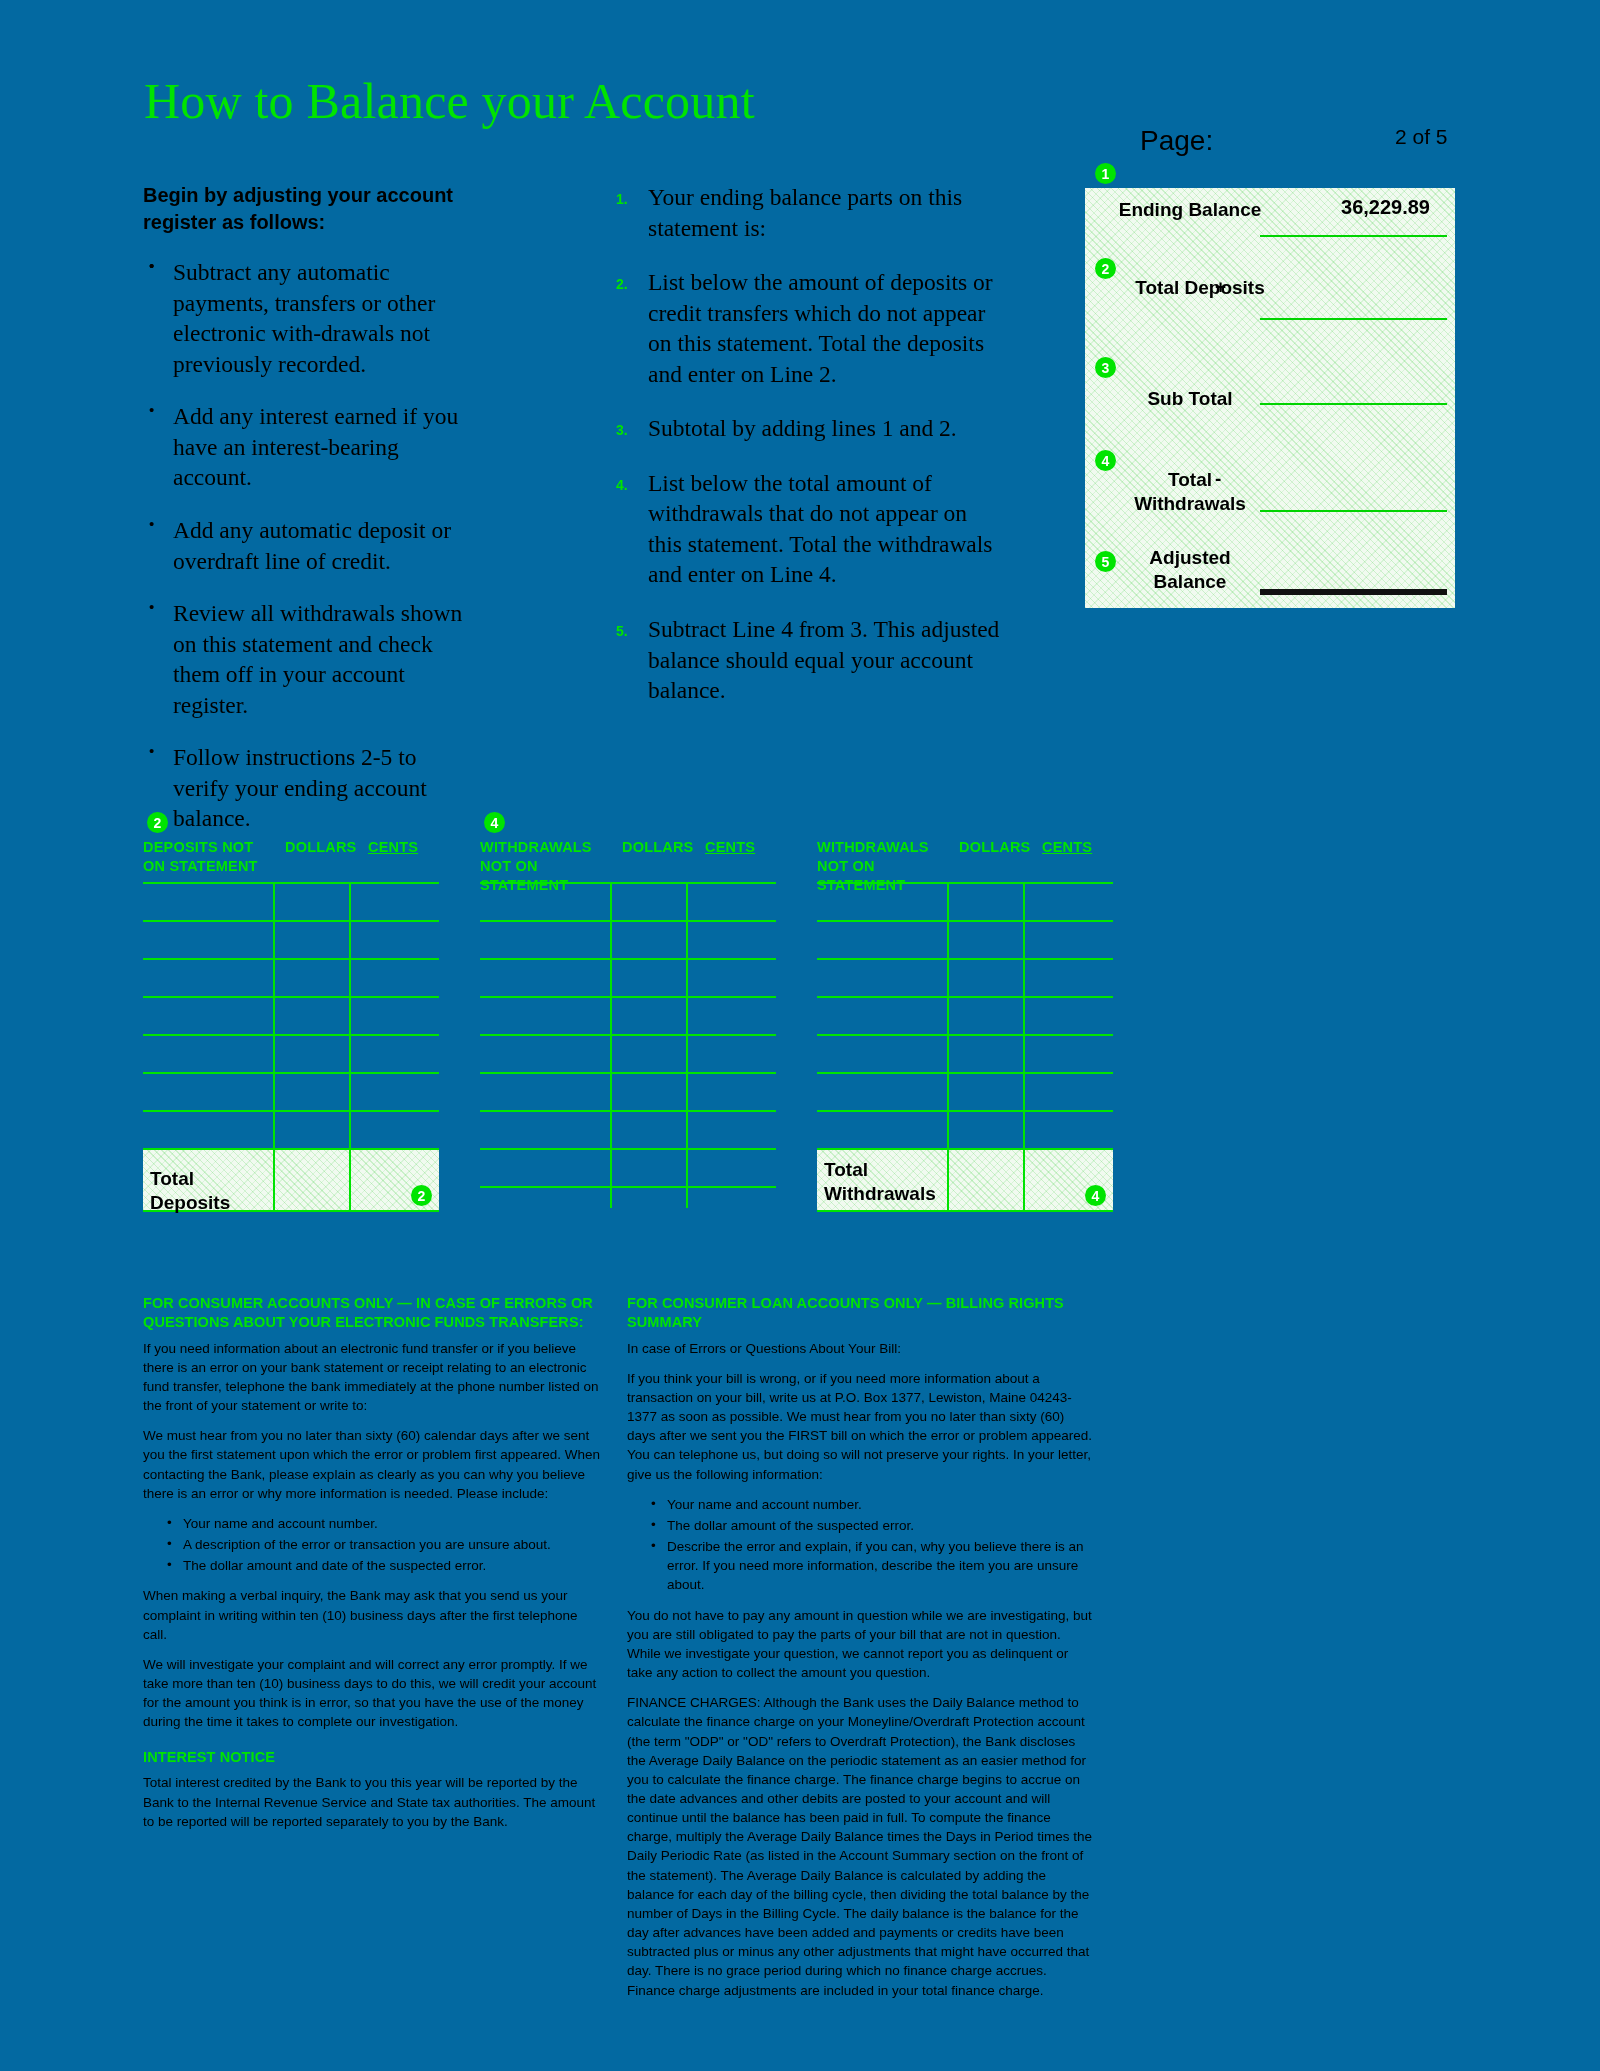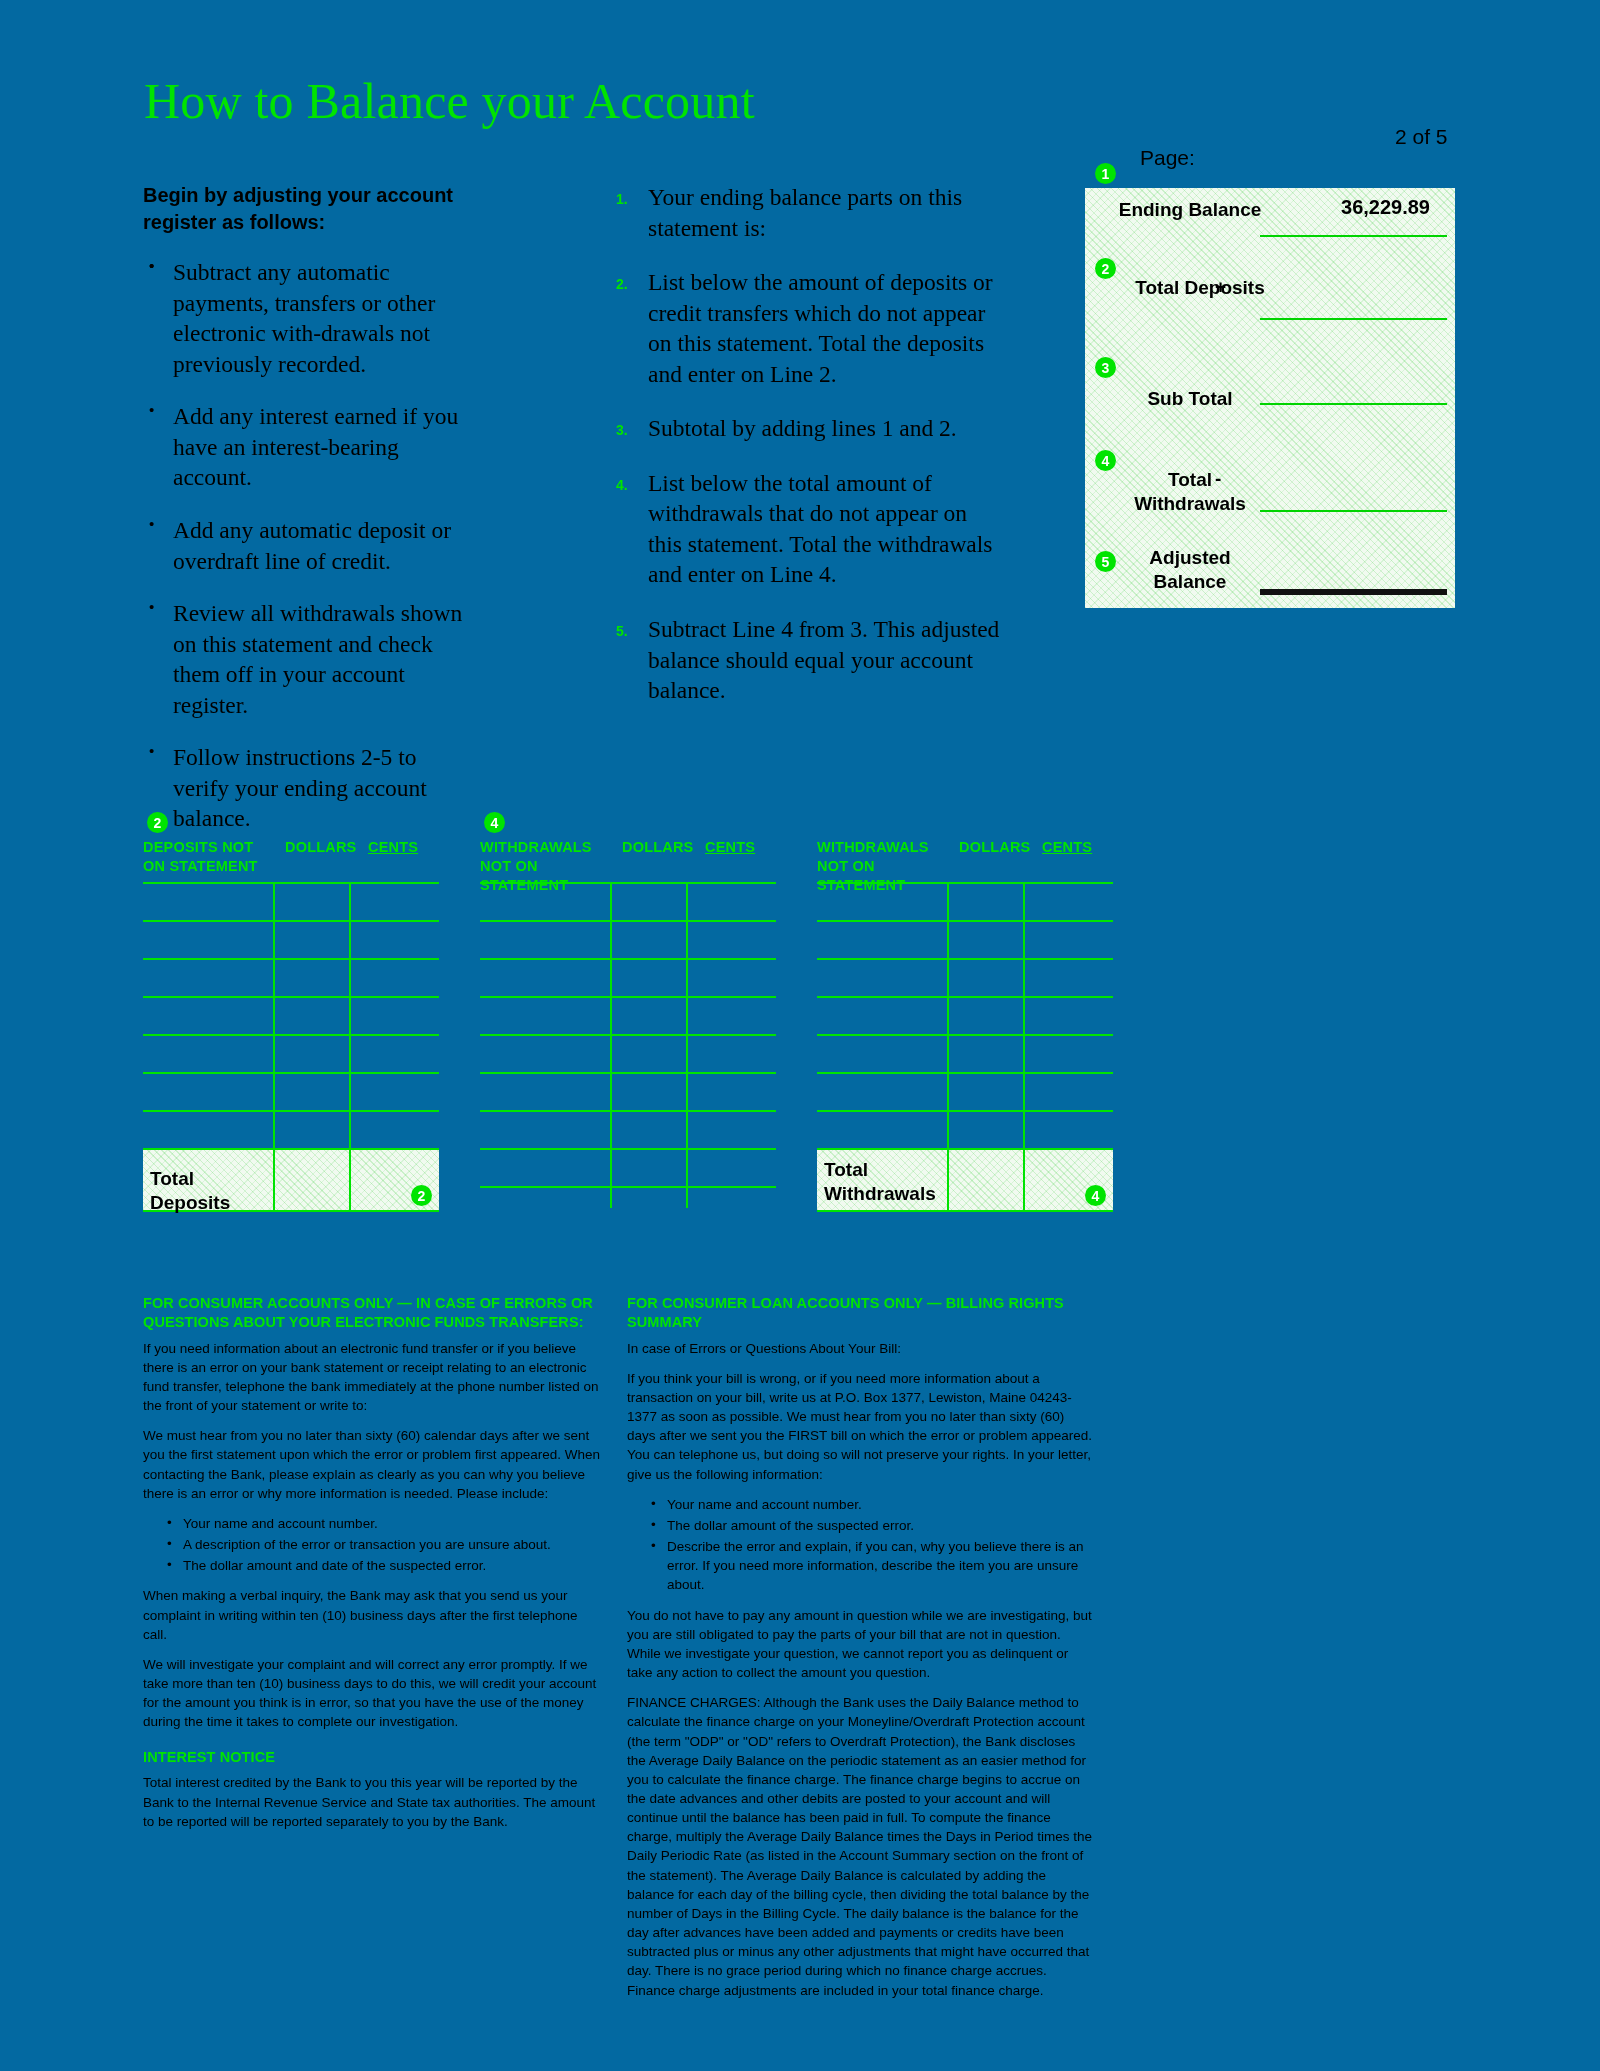--- a/index.html
+++ b/index.html
@@ -5,21 +5,21 @@
   html,body{margin:0;padding:0;background:#fff;}
   body{width:1600px;height:2071px;font-family:"Liberation Sans",sans-serif;color:#000;position:relative;overflow:hidden;}
   .page{position:absolute;inset:0;background:#0369a1;padding-left:16px;}
 
   
   .title{
     position:absolute;left:144px;top:72px;
     font-family:"Liberation Serif",serif;
     font-size:50px;color:#00e400;letter-spacing:.2px;white-space:nowrap;
   }
-  .page-label{position:absolute;left:1140px;top:125px;font-size:21px;margin-top:21px;}
+  .page-label{position:absolute;left:1140px;top:125px;font-size:28px;}
   .page-value{position:absolute;left:1395px;top:125px;font-size:21px;}
 
   
   .col-left{position:absolute;left:143px;top:182px;width:330px;}
   .lead{font-size:20px;font-weight:bold;line-height:1.33;margin-bottom:22px;}
   .blist{list-style:none;margin:0;padding:0;}
   .blist li{
     position:relative;font-family:"Liberation Serif",serif;font-size:23.5px;
     line-height:1.30;padding-left:30px;margin-bottom:22px;
   }

